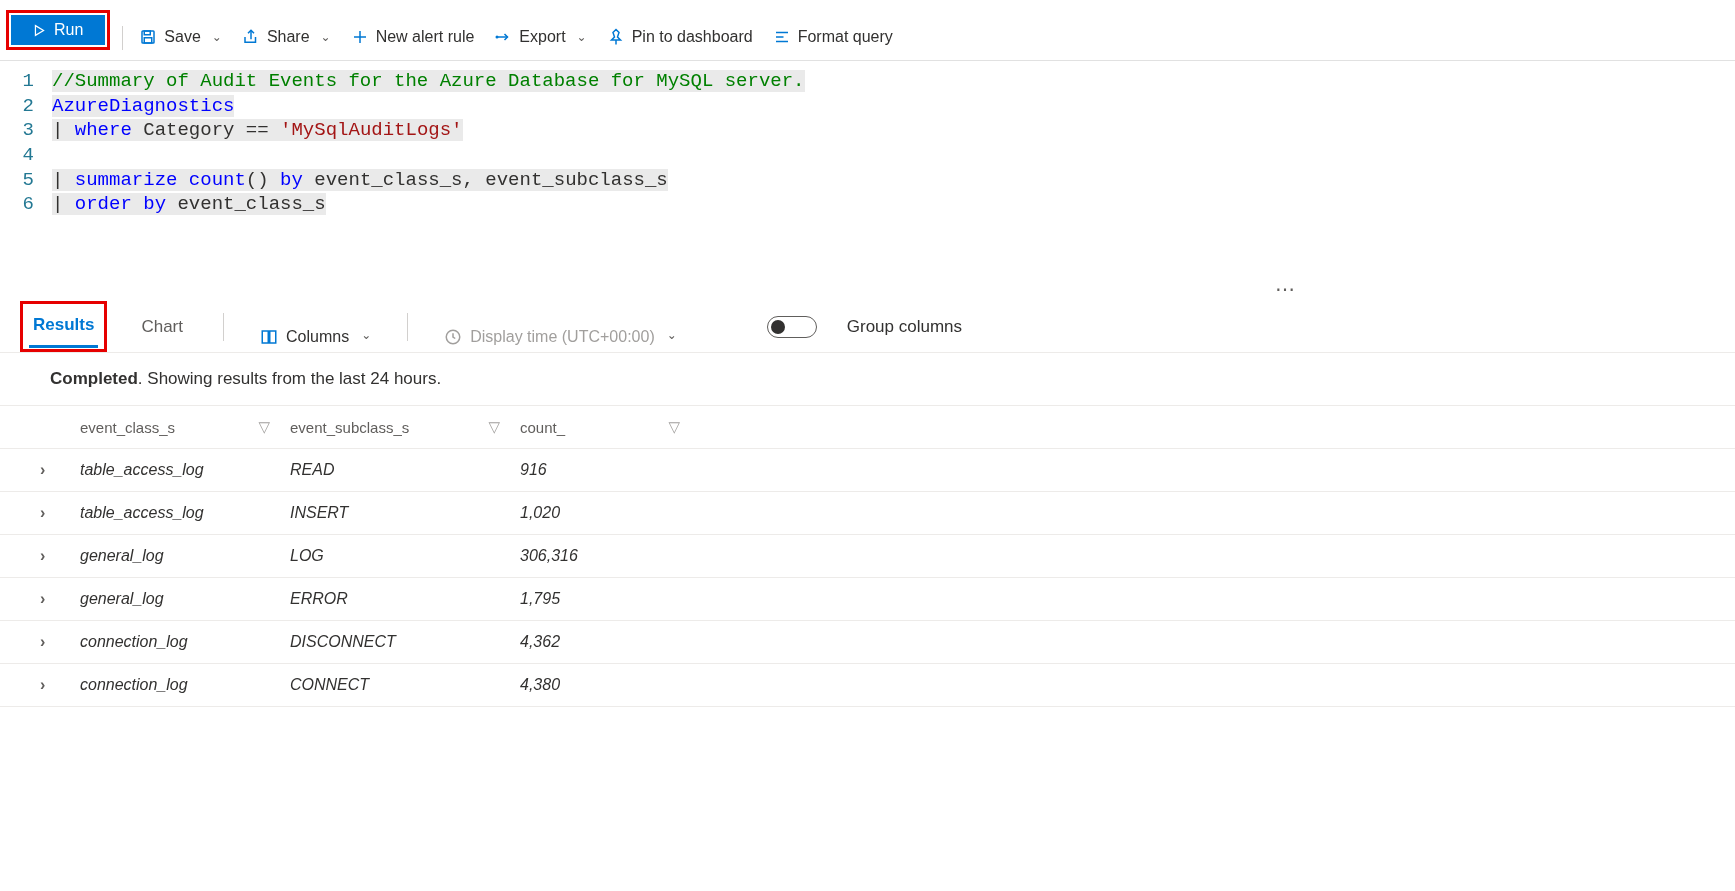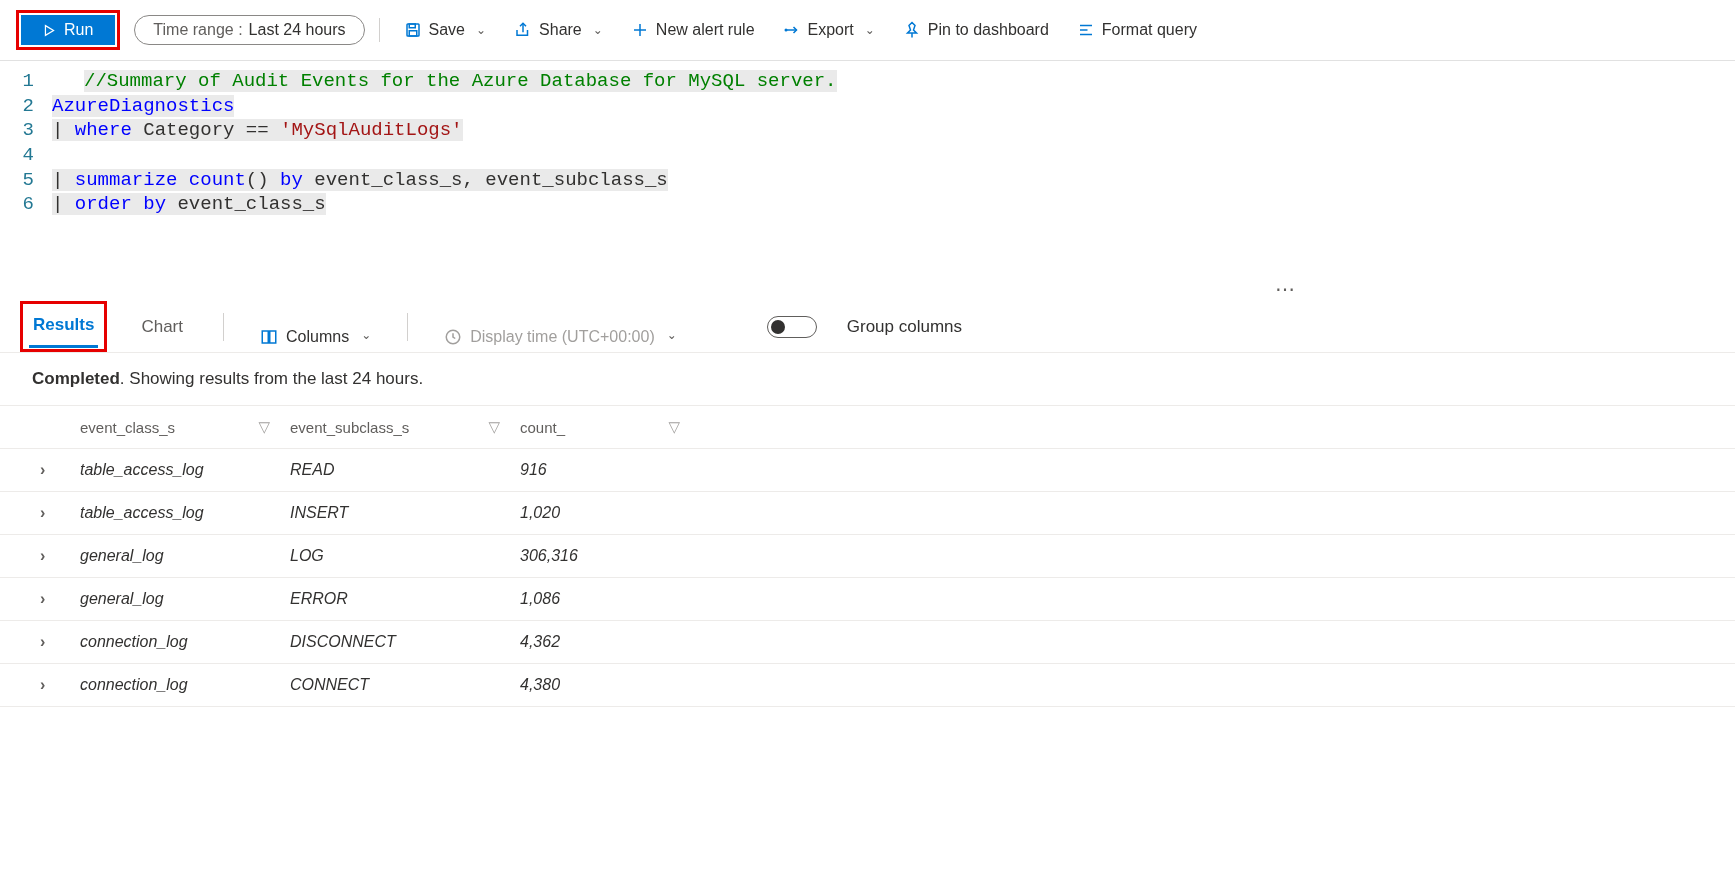--- a/index.html
+++ b/index.html
@@ -1,52 +1,52 @@
 <!DOCTYPE html>
 <html><head>
 <meta charset="utf-8">
 <style>
   * { box-sizing: border-box; margin: 0; padding: 0; }
   body { font-family: "Segoe UI", -apple-system, sans-serif; font-size: 14px; color: #323130; background: #fff; width: 1735px; }
   
-  .toolbar { display: flex; align-items: center; padding: 10px 16px; border-bottom: 1px solid #e1e1e1; gap: 8px; }
+  .toolbar { display: flex; align-items: flex-end; padding: 10px 6px; border-bottom: 1px solid #e1e1e1; }
   .run-wrapper { border: 3px solid #e60000; padding: 2px; margin-right: 6px; }
   .run-btn { background: #0078d4; color: #fff; border: none; padding: 6px 22px; font-size: 16px; display: flex; align-items: center; gap: 8px; cursor: pointer; }
   .run-btn svg { width: 13px; height: 13px; fill: #fff; }
   .time-range { border: 1px solid #8a8886; border-radius: 20px; padding: 5px 18px; font-size: 16px; display: flex; align-items: center; gap: 6px; color: #605e5c; cursor: pointer; }
   .time-range .val { color: #323130; }
   .tb-divider { width: 1px; height: 24px; background: #d2d0ce; margin: 0 6px; }
   .tb-item { display: flex; align-items: center; gap: 7px; padding: 4px 10px; font-size: 16px; color: #323130; cursor: pointer; }
   .tb-item svg { width: 18px; height: 18px; }
   .chev { font-size: 12px; color: #605e5c; margin-left: 4px; }
 
   .editor { padding: 8px 0 60px 0; font-family: Consolas, "Courier New", monospace; font-size: 19px; line-height: 1.3; }
   .code-line { display: flex; }
   .gutter { width: 52px; text-align: right; padding-right: 18px; color: #237893; user-select: none; }
   .code { white-space: pre; }
-  .c-comment { color: #008000; background: #eaeaea; margin-left: 32px; }
+  .c-comment { color: #008000; background: #eaeaea; }
   .c-table { color: #0000ff; }
   .c-kw { color: #0000ff; }
   .c-func { color: #0000ff; }
   .c-str { color: #a31515; }
   .c-sel { background: #eaeaea; }
 
   .ellipsis { text-align: right; padding-right: 440px; color: #605e5c; font-size: 20px; }
 
   .panel-bar { display: flex; align-items: center; padding: 0 20px; gap: 30px; border-bottom: 1px solid #edebe9; }
   .tabs-wrapper { border: 3px solid #e60000; padding: 1px 6px; }
   .tab { padding: 10px 4px; font-size: 17px; color: #605e5c; cursor: pointer; display: inline-block; }
   .tab.active { color: #0078d4; font-weight: 600; border-bottom: 3px solid #0078d4; }
   .panel-bar .tb-divider { height: 28px; }
   .panel-item { display: flex; gap: 8px; font-size: 16px; color: #323130; cursor: pointer; margin-top: 20px; }
   .panel-item.disabled { color: #a19f9d; }
   .toggle { width: 50px; height: 22px; border: 1px solid #605e5c; border-radius: 11px; position: relative; background: #fff; cursor: pointer; }
   .toggle::after { content: ""; position: absolute; left: 3px; top: 3px; width: 14px; height: 14px; background: #323130; border-radius: 50%; }
 
-  .status { padding: 16px 32px; font-size: 17px; border-bottom: 1px solid #edebe9; }
+  .status { padding: 16px 50px; font-size: 17px; border-bottom: 1px solid #edebe9; }
   .status .done { font-weight: 600; }
 
   .grid { width: 100%; }
   .ghead, .grow { display: flex; align-items: center; padding: 12px 0 12px 40px; border-bottom: 1px solid #edebe9; font-size: 16px; }
   .ghead { color: #605e5c; font-size: 15px; }
   .col-exp { width: 40px; }
   .col1 { width: 210px; display: flex; align-items: center; justify-content: space-between; padding-right: 20px; }
   .col2 { width: 230px; display: flex; align-items: center; justify-content: space-between; padding-right: 20px; }
   .col3 { width: 180px; display: flex; align-items: center; justify-content: space-between; padding-right: 20px; }
   .filter-ic { color: #a19f9d; }
@@ -58,24 +58,20 @@
 
 <div class="toolbar">
   <div class="run-wrapper">
     <button class="run-btn">
       <svg viewBox="0 0 16 16">
           <path d="M3 2 L13 8 L3 14 Z" fill="none" stroke="#fff" stroke-width="1.5"></path>
         </svg>
       <span>Run</span>
     </button>
   </div>
-  <div class="time-range">
-    <span>Time range :</span>
-    <span class="val">Last 24 hours</span>
-  </div>
   <div class="tb-divider"></div>
   <div class="tb-item">
     <svg viewBox="0 0 24 24" fill="none" stroke="#0078d4" stroke-width="2">
         <rect x="4" y="4" width="16" height="16" rx="1"></rect>
         <rect x="7" y="4" width="8" height="5"></rect>
         <rect x="7" y="13" width="10" height="7"></rect>
       </svg>
     <span>Save</span>
     <span class="chev">⌄</span>
   </div>
@@ -210,21 +206,21 @@
       <div class="grow">
         <div class="col-exp"><span class="expand-ic">›</span></div>
         <div class="col1">general_log</div>
         <div class="col2">LOG</div>
         <div class="col3">306,316</div>
       </div>
       <div class="grow">
         <div class="col-exp"><span class="expand-ic">›</span></div>
         <div class="col1">general_log</div>
         <div class="col2">ERROR</div>
-        <div class="col3">1,086</div>
+        <div class="col3">1,795</div>
       </div>
       <div class="grow">
         <div class="col-exp"><span class="expand-ic">›</span></div>
         <div class="col1">connection_log</div>
         <div class="col2">DISCONNECT</div>
         <div class="col3">4,362</div>
       </div>
       <div class="grow">
         <div class="col-exp"><span class="expand-ic">›</span></div>
         <div class="col1">connection_log</div>

